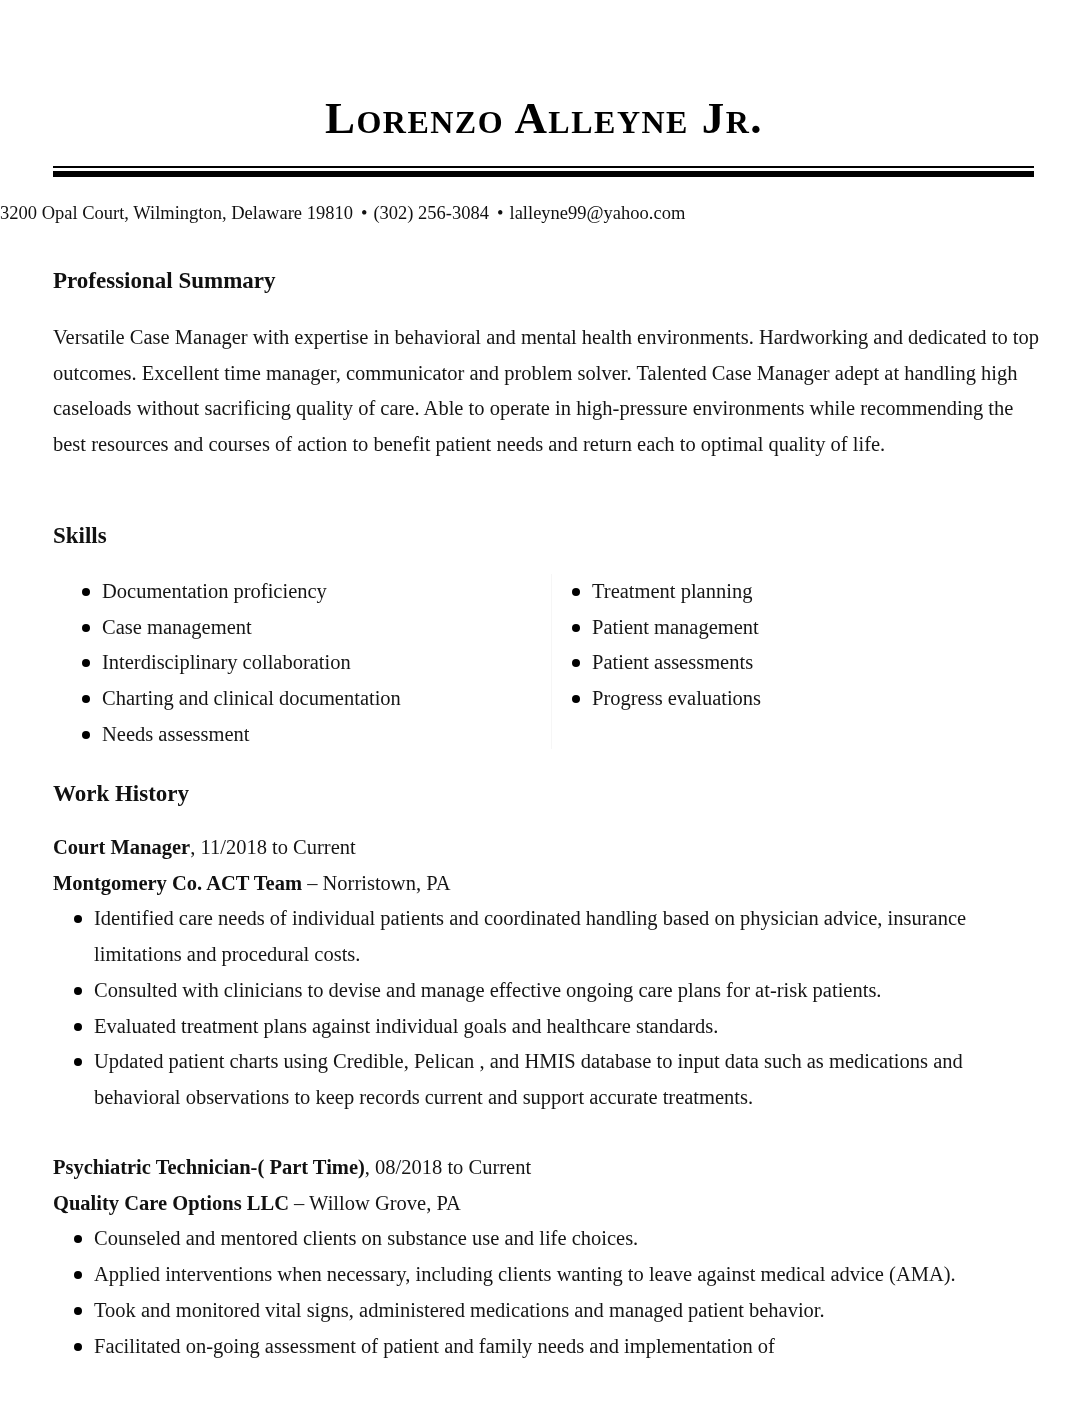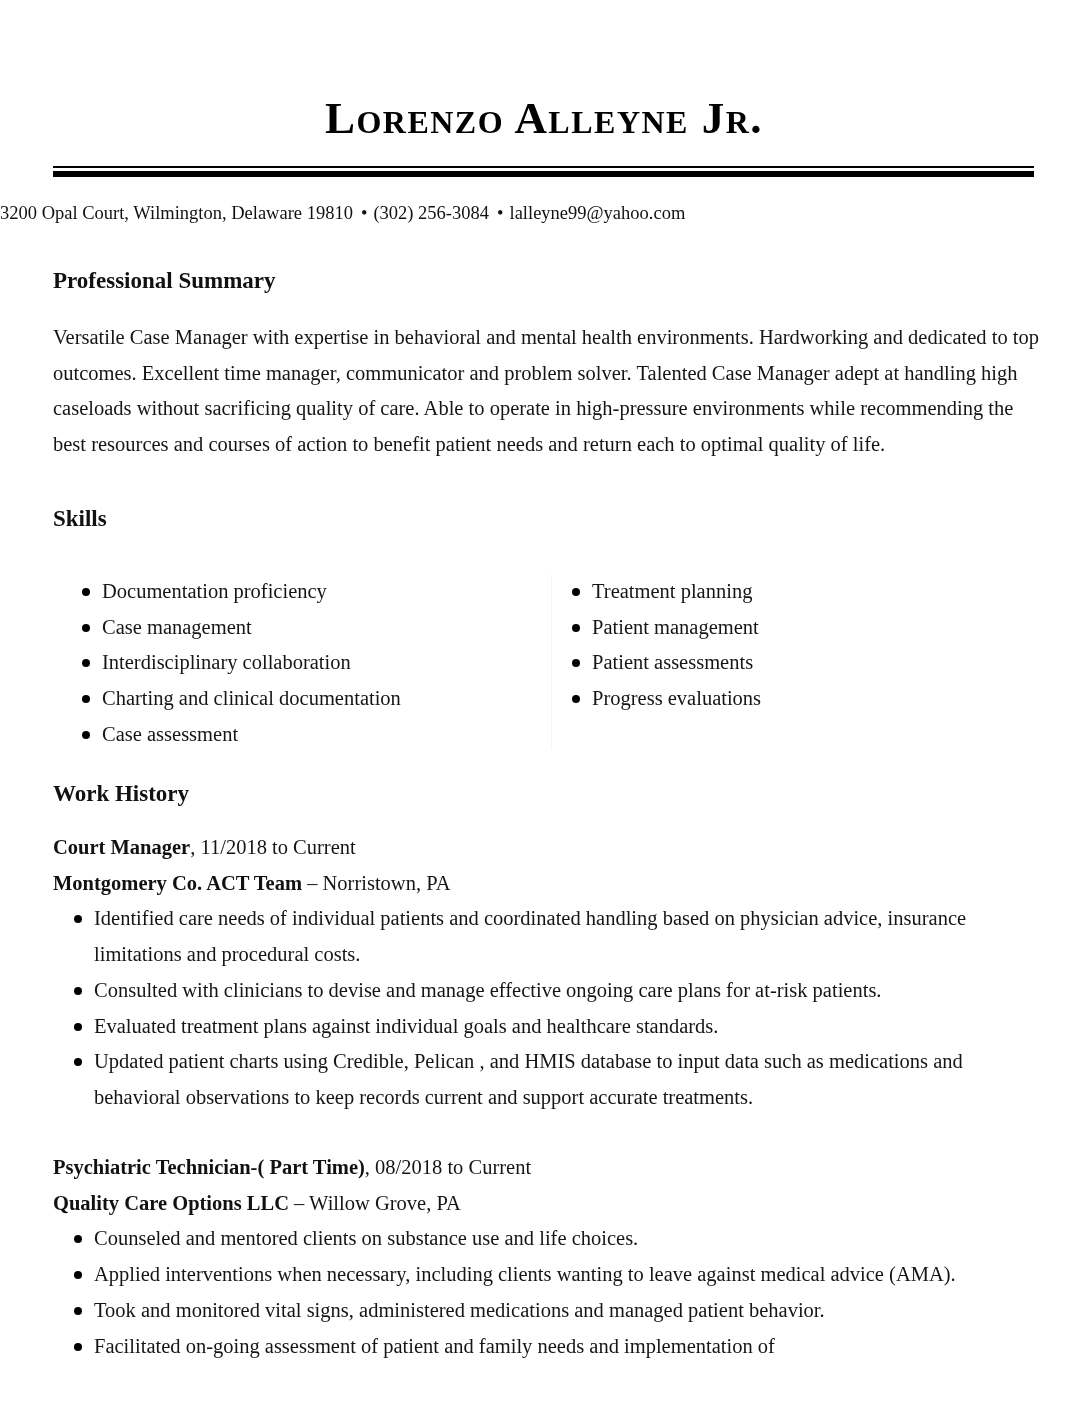--- a/index.html
+++ b/index.html
@@ -153,28 +153,28 @@
   <div class="rule-thin"></div>
   <div class="rule-thick"></div>
 
   <div class="contact">
     <span>3200 Opal Court, Wilmington, Delaware 19810</span><span class="sep">•</span><span>(302) 256-3084</span><span class="sep">•</span><span>lalleyne99@yahoo.com</span>
   </div>
 
   <div class="section-title" style="top:222px;">Professional Summary</div>
   <div class="summary">Versatile Case Manager with expertise in behavioral and mental health environments. Hardworking and dedicated to top outcomes. Excellent time manager, communicator and problem solver. Talented Case Manager adept at handling high caseloads without sacrificing quality of care. Able to operate in high-pressure environments while recommending the best resources and courses of action to benefit patient needs and return each to optimal quality of life.</div>
 
-  <div class="section-title" style="top:460px;">Skills</div>
+  <div class="section-title" style="top:477px;">Skills</div>
   <div class="skills-wrap">
     <ul class="skills-col left">
       <li class="bullet-item"><span class="bullet-dot"></span><span>Documentation proficiency</span></li>
       <li class="bullet-item"><span class="bullet-dot"></span><span>Case management</span></li>
       <li class="bullet-item"><span class="bullet-dot"></span><span>Interdisciplinary collaboration</span></li>
       <li class="bullet-item"><span class="bullet-dot"></span><span>Charting and clinical documentation</span></li>
-      <li class="bullet-item"><span class="bullet-dot"></span><span>Case assessment</span></li>
+      <li class="bullet-item"><span class="bullet-dot"></span><span>Needs assessment</span></li>
     </ul>
     <div class="skills-divider"></div>
     <ul class="skills-col right">
       <li class="bullet-item"><span class="bullet-dot"></span><span>Treatment planning</span></li>
       <li class="bullet-item"><span class="bullet-dot"></span><span>Patient management</span></li>
       <li class="bullet-item"><span class="bullet-dot"></span><span>Patient assessments</span></li>
       <li class="bullet-item"><span class="bullet-dot"></span><span>Progress evaluations</span></li>
     </ul>
   </div>
 

